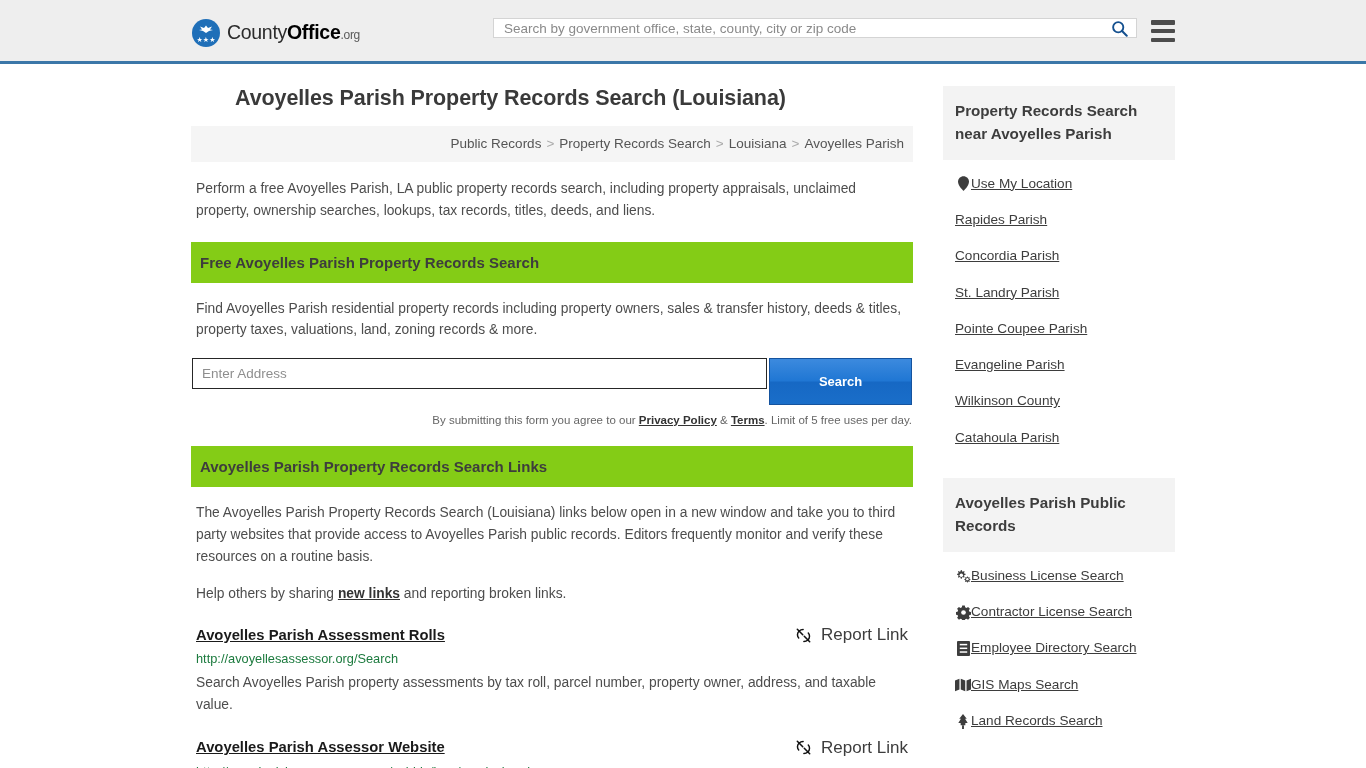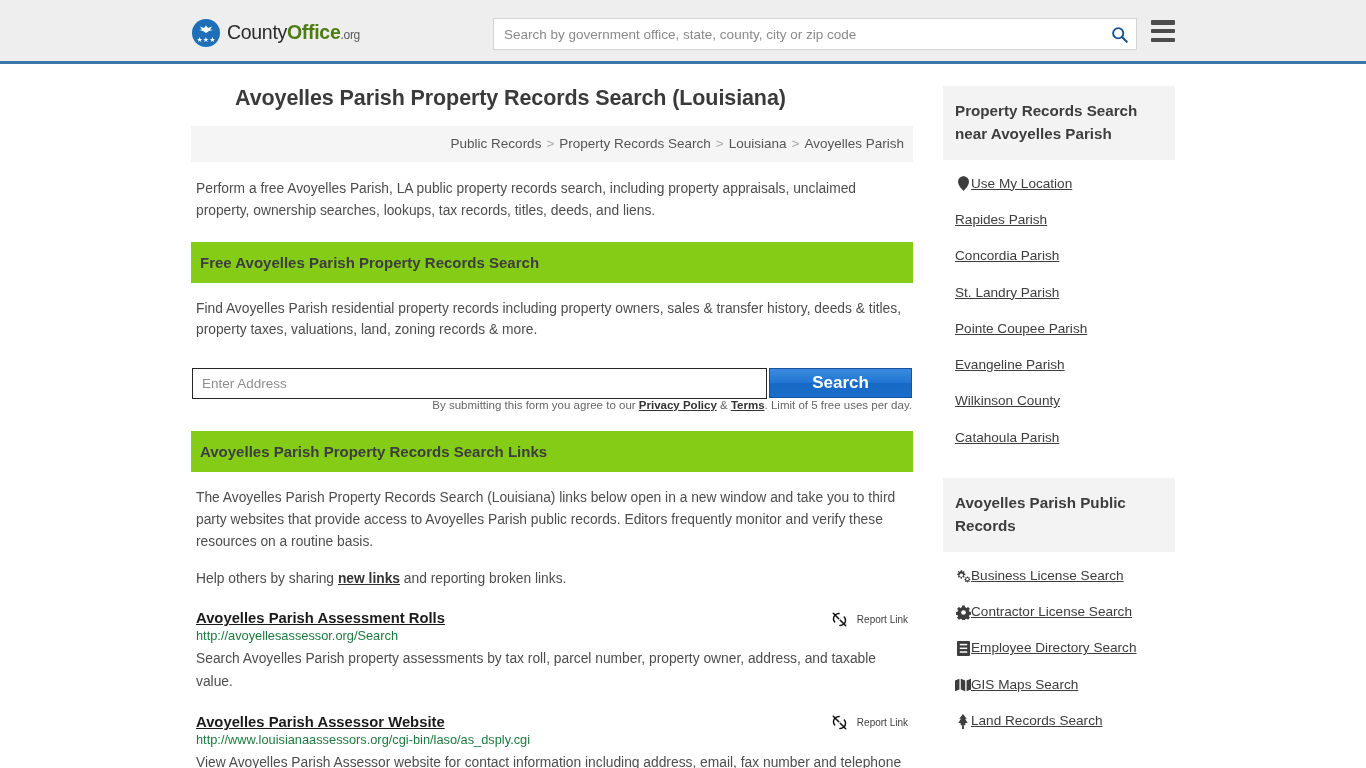--- a/index.html
+++ b/index.html
@@ -52,29 +52,29 @@
     line-height: 7px;
     white-space: nowrap;
   }
   .logo-text {
     font-size: 19.5px;
     letter-spacing: -0.3px;
     white-space: nowrap;
     line-height: 1;
   }
   .logo-text .t-county { color: #2b2b2b; font-weight: 400; }
-  .logo-text .t-office { color: #4d7c0f; font-weight: 700; }
+  .logo-text .t-office { color: #000000; font-weight: 700; }
   .logo-text .t-org    { color: #5a5a5a; font-weight: 400; font-size: 12px; margin-top: 41px; }
 
   .search-bar {
     position: absolute;
     left: 493px;
     top: 18px;
     width: 644px;
-    height: 32px;
+    height: 20px;
     background: #ffffff;
     border: 1px solid #d4d4d4;
     display: flex;
     align-items: center;
   }
   .search-bar input {
     flex: 1;
     height: 100%;
     border: 0;
     outline: none;
@@ -172,51 +172,52 @@
   .body-text a {
     color: #333;
     text-decoration: underline;
     font-weight: 700;
     cursor: pointer;
   }
 
   
   .addr-form {
     display: flex;
-    margin-top: 27px;
+    margin-top: 17px;
     padding: 0 1px;
   }
   .addr-form input {
     width: 576px;
     height: 31px;
     border: 1px solid #262626;
     padding: 0 9px;
     font-family: "Liberation Sans", sans-serif;
     font-size: 13.5px;
     color: #333;
     outline: none;
     background: #fff;
   }
   .addr-form input::placeholder { color: #8e8e8e; }
   .addr-form button {
     width: 143px;
-    height: 30px;
+    height: 47px;
     margin-left: 2px;
     border: 1px solid #15539e;
     background: linear-gradient(to bottom, #3c8ade 0%, #2077d4 48%, #1668c4 52%, #1a6ec9 100%);
     color: #ffffff;
     font-family: "Liberation Sans", sans-serif;
-    font-size: 17px;
+    font-size: 13px;
     font-weight: 700;
     cursor: pointer;
   }
   .form-note {
     text-align: right;
     font-size: 11.5px;
     color: #666;
+    margin-top: 9px;
     padding-right: 1px;
   }
   .form-note a { color: #333; text-decoration: underline; font-weight: 700; cursor: pointer; }
 
   
   .link-item { padding: 0 5px; margin-top: 20px; }
   .link-row {
     display: flex;
     align-items: center;
     justify-content: space-between;
@@ -229,26 +230,27 @@
     cursor: pointer;
     line-height: 1.25;
   }
   .report-link {
     display: flex; align-items: center; gap: 9px;
     cursor: pointer;
     flex: none;
     padding-top: 1px;
   }
   .report-link .rl-text {
-    font-size: 10px;
+    font-size: 17px;
     color: #3d3d3d;
   }
   .link-url {
     font-size: 12.8px;
     color: #1c7a3e;
+    margin-top: 6px;
     line-height: 1.3;
     word-break: break-all;
   }
   .link-desc {
     font-size: 13.8px;
     color: #4d4d4d;
     line-height: 1.62;
     margin-top: 4px;
   }
 

